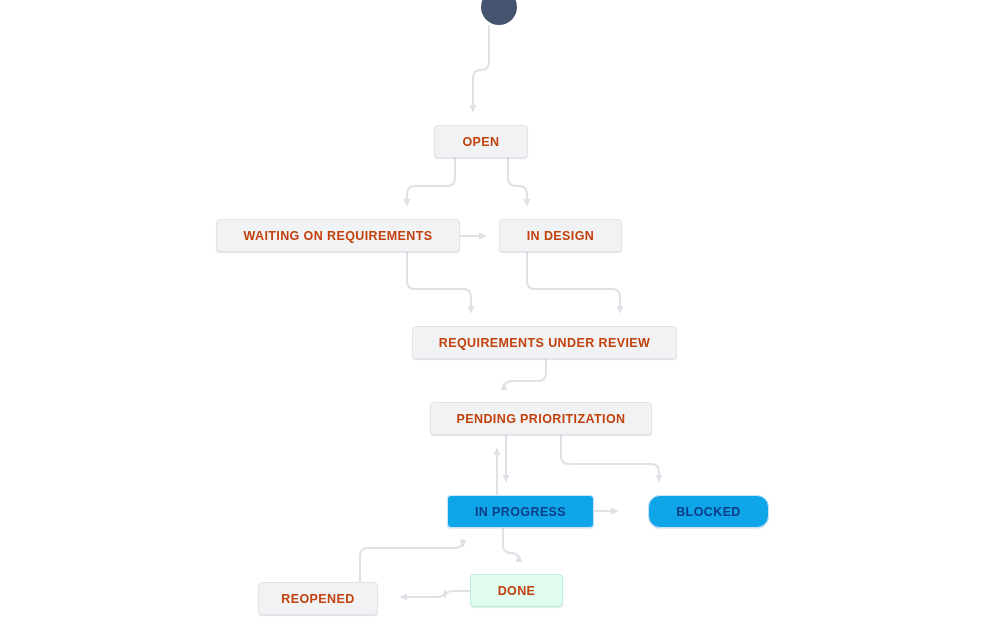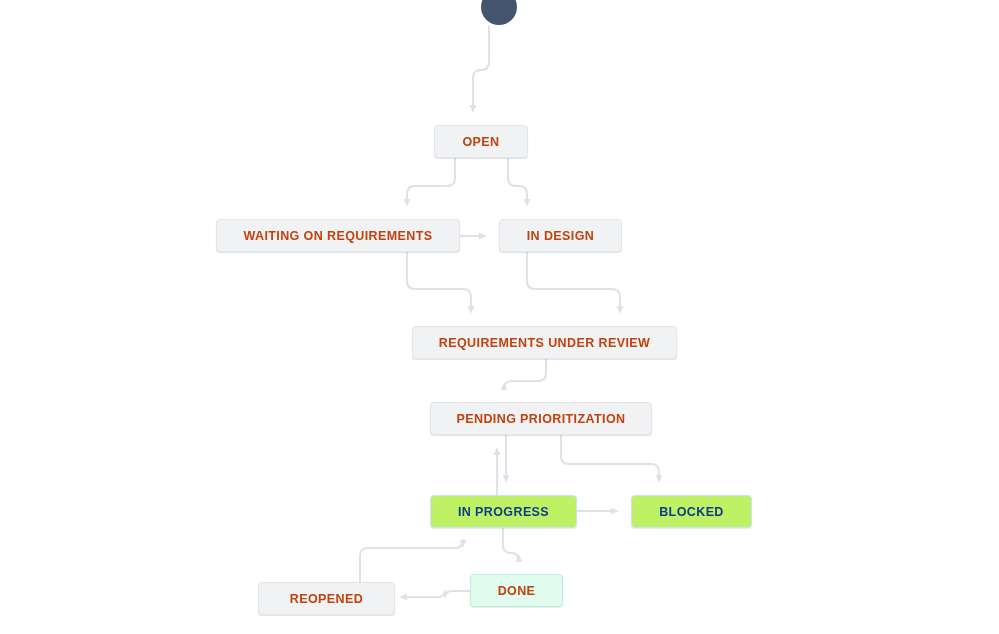--- a/index.html
+++ b/index.html
@@ -43,24 +43,25 @@
     white-space: nowrap;
     user-select: none;
   }
   .node.gray {
     background: #f1f2f4;
     border: 1px solid #e3e5e8;
     color: #c2410c;
     box-shadow: 0 1px 1px rgba(9,30,66,0.13);
   }
   .node.blue {
-    background: #bef264;
+    background: #0ea5e9;
     border: 1px solid #cce0ff;
     color: #0c3d87;
     box-shadow: 0 1px 1px rgba(9,30,66,0.10);
+    margin-left: 17px;
   }
   .node.green {
     background: #dffcef;
     border: 1px solid #b8f0d8;
     color: #c2410c;
     box-shadow: 0 1px 1px rgba(9,30,66,0.10);
   }
   .start-node {
     position: absolute;
     border-radius: 50%;
@@ -130,25 +131,25 @@
   </div>
 
   <div class="node gray" style="left:388px; top:402px; width:222px; height:33px;margin-left:42px;">
     <span>PENDING PRIORITIZATION</span>
   </div>
 
   <div class="node blue" style="left:430px; top:495px; width:147px; height:33px;">
     <span>IN PROGRESS</span>
   </div>
 
-  <div class="node blue" style="left:631px; top:495px; width:121px; height:33px;">
+  <div class="node blue" style="left:631px; top:495px; width:121px; height:33px;border-radius:12px;">
     <span>BLOCKED</span>
   </div>
 
   <div class="node green" style="left:470px; top:574px; width:93px; height:33px;">
     <span>DONE</span>
   </div>
 
-  <div class="node gray" style="left:258px; top:582px; width:137px; height:33px;">
+  <div class="node gray" style="left:258px; top:582px; width:120px; height:33px;">
     <span>REOPENED</span>
   </div>
 
 </div>
 
 </body></html>

